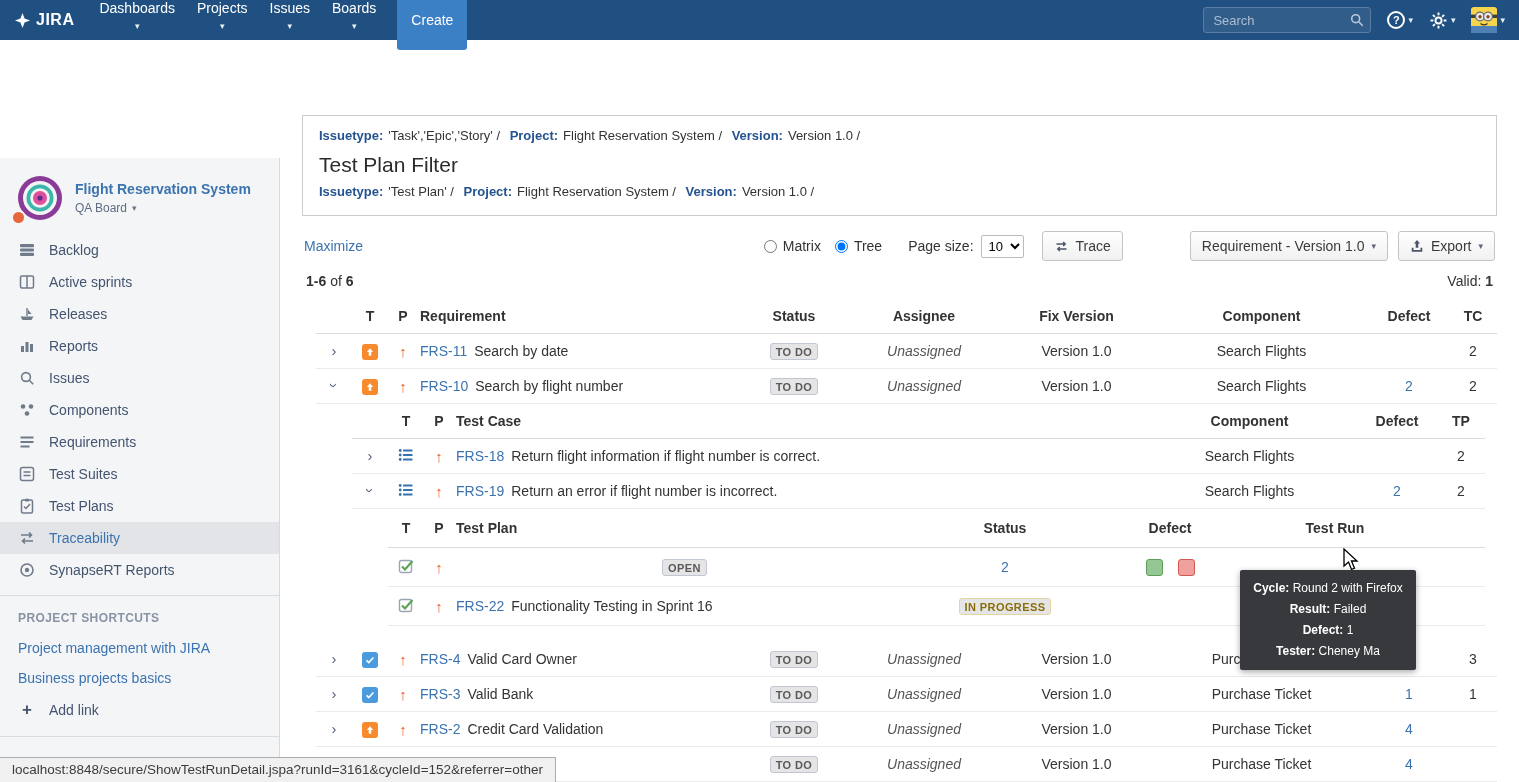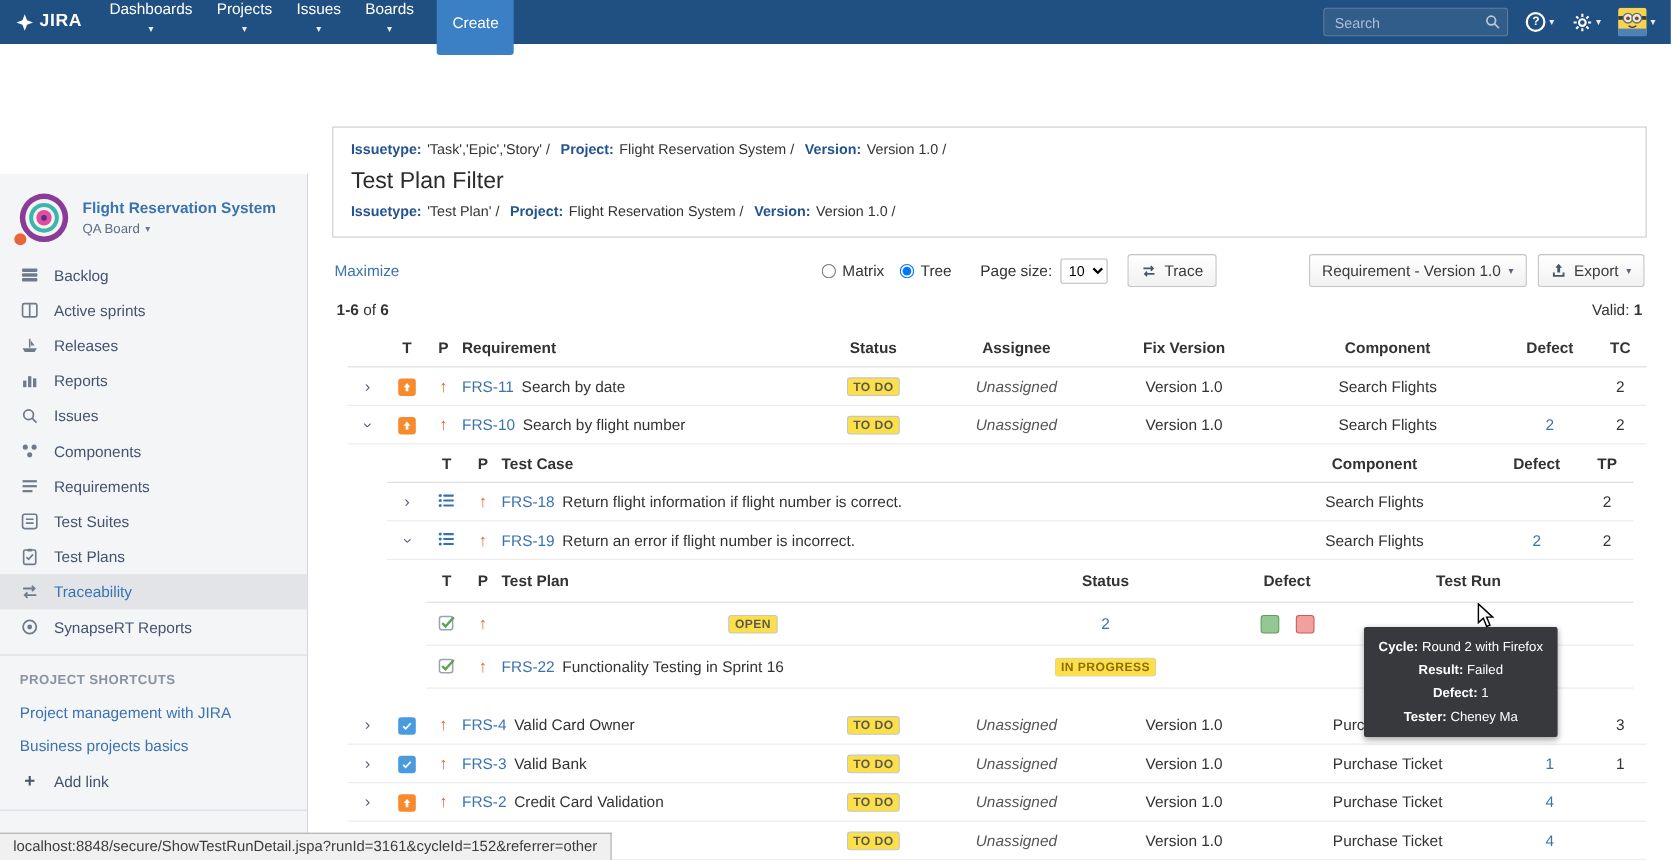--- a/index.html
+++ b/index.html
@@ -51,21 +51,21 @@
   .fval { color:#333; margin-right:6px; }
 
   .controls-row { display:flex; align-items:center; margin:15px 2px 4px; }
   .maximize { color:#3b73af; font-size:14px; text-decoration:none; cursor:pointer; }
   .ctrl-right { margin-left:auto; display:flex; align-items:center; gap:18px; }
   .radio-group { display:flex; align-items:center; gap:6px; font-size:14px; color:#333; }
   .radio-group label { margin-right:8px; cursor:pointer; }
   .pagesize { display:flex; align-items:center; gap:7px; font-size:14px; }
   .pagesize select { font-family:inherit; font-size:13px; padding:2px 3px; border:1px solid #bbb; border-radius:2px; background:#fff; cursor:pointer; }
   .aui-btn { display:inline-flex; align-items:center; gap:7px; background:linear-gradient(#ffffff,#f1f1f1); border:1px solid #c4c4c4; border-radius:3px; padding:6px 11px; font-size:14px; color:#3a3a3a; cursor:pointer; font-family:inherit; }
-  .btn-group { display:flex; gap:10px; margin-left:66px; }
+  .btn-group { display:flex; gap:10px; margin-left:49px; }
 
   .pagination-row { display:flex; align-items:center; font-size:14px; margin:12px 4px 10px; }
   .pag-right { margin-left:auto; }
 
   
   .req-table { padding-left:14px; font-size:14px; }
   .req-grid  { display:grid; grid-template-columns:36px 36px 30px 1fr 110px 150px 155px 215px 80px 48px; align-items:center; min-height:35px; border-bottom:1px solid #eaeaea; }
   .tc-wrap   { margin:0 12px 8px 36px; }
   .tc-grid   { display:grid; grid-template-columns:36px 36px 30px 1fr 215px 80px 48px; align-items:center; min-height:35px; border-bottom:1px solid #eaeaea; }
   .tp-wrap   { margin:0 0 16px 36px; }
@@ -75,21 +75,21 @@
   .center { text-align:center; }
   .chev { display:inline-block; font-size:15px; color:#505f79; cursor:pointer; line-height:1; }
   .chev.down { transform:rotate(90deg); }
   .type-icon { width:16px; height:16px; border-radius:3px; display:inline-flex; align-items:center; justify-content:center; vertical-align:middle; }
   .type-icon.story { background:#f78a2d; }
   .type-icon.task  { background:#4a9ade; }
   .prio { color:#e9642d; font-weight:bold; font-size:15px; }
   .key { color:#3b73af; text-decoration:none; margin-right:7px; cursor:pointer; }
   .summary { color:#333; }
   .assignee { font-style:italic; color:#555; }
-  .badge { display:inline-block; border:1px solid #c1c7d0; background:#fde047; border-radius:3px; padding:2px 5px 1px; font-size:11px; font-weight:bold; color:#595959; letter-spacing:.4px; white-space:nowrap; }
+  .badge { display:inline-block; border:1px solid #c1c7d0; background:#e5e5e5; border-radius:3px; padding:2px 5px 1px; font-size:11px; font-weight:bold; color:#595959; letter-spacing:.4px; white-space:nowrap; }
   .badge.yellow { color:#8a6d0b; border-color:#e3d5a2; }
   .dlink { color:#3b73af; text-decoration:none; cursor:pointer; }
   .runs { display:flex; justify-content:center; gap:15px; }
   .run { width:17px; height:17px; border-radius:3px; display:inline-block; cursor:pointer; }
   .run.pass { background:#94c794; border:1px solid #5f9e58; }
   .run.fail { background:#f0a09d; border:1px solid #cf5b53; }
 
   
   .tooltip { position:absolute; left:1240px; top:570px; width:176px; background:#37393c; color:#fff; font-size:12px; text-align:center; padding:8px 8px; line-height:1.75; border-radius:2px; z-index:30; box-shadow:0 2px 6px rgba(0,0,0,.35); }
   .tooltip b { font-weight:bold; }

